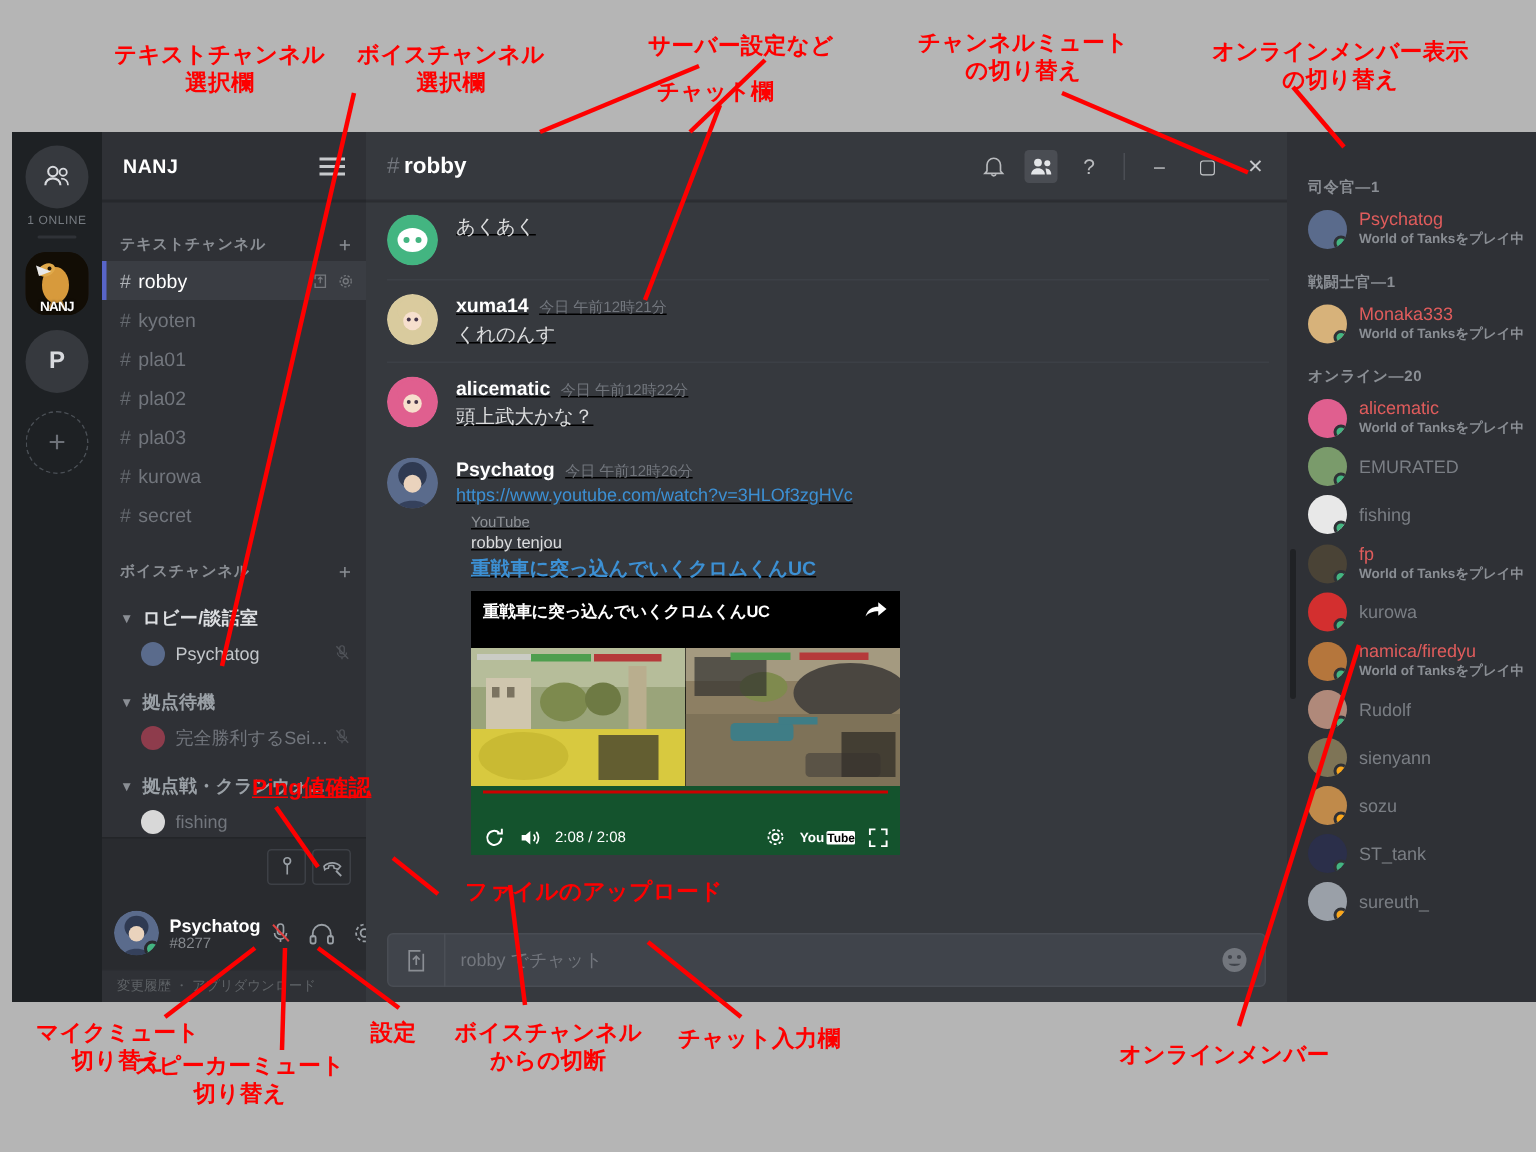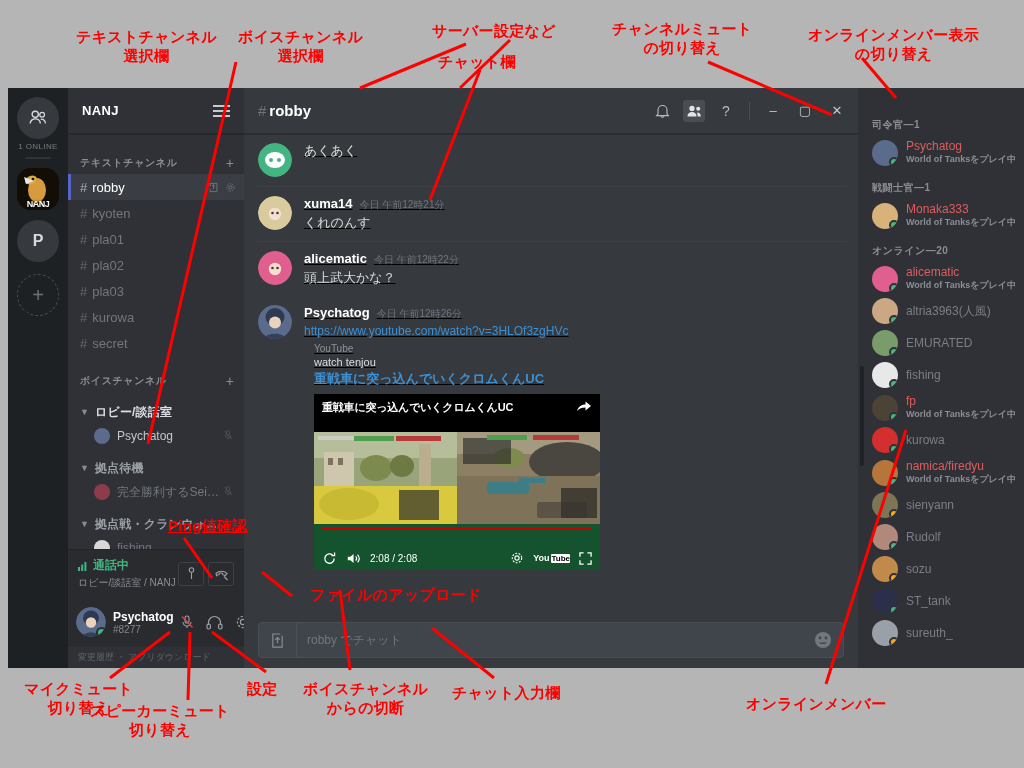--- a/index.html
+++ b/index.html
@@ -377,31 +377,20 @@
           </div>
           <div class="vc-user">
             <span class="vc-av" style="background: rgb(216, 216, 216);"></span>
             <span class="vc-name">fishing</span>
           </div>
         </div>
     </div>
 
     <div class="voice-status">
       <div class="vs-top">
-        <div>
-          <div class="vs-title">
-            <svg width="11" height="10" viewBox="0 0 11 10">
-              <rect x="0" y="6" width="2" height="4" fill="#43b581"></rect>
-              <rect x="3.2" y="3.5" width="2" height="6.5" fill="#43b581"></rect>
-              <rect x="6.4" y="1" width="2" height="9" fill="#43b581"></rect>
-            </svg>
-            <span>通話中</span>
-          </div>
-          <div class="vs-sub">ロビー/談話室 / NANJ</div>
-        </div>
         <div class="vs-btns">
           <div class="vs-btn">
             <svg width="13" height="14" viewBox="0 0 13 14">
               <circle cx="6.5" cy="3" r="2.2" fill="none" stroke="#9aa0a6" stroke-width="1.1"></circle>
               <path d="M6.5 5.4 V12" stroke="#9aa0a6" stroke-width="1.1"></path>
             </svg>
           </div>
           <div class="vs-btn">
             <svg width="15" height="14" viewBox="0 0 15 14">
               <path d="M2 6.5c3-3 8-3 11 0l-1.8 2.2c-.7-.6-1.6-.9-2.4-.9l-.4-1.6c-1-.3-2.1-.3-3.1 0l-.4 1.6c-.9 0-1.8.3-2.4.9z" fill="none" stroke="#9aa0a6" stroke-width="1.1"></path>
@@ -544,21 +533,21 @@
         </div>
         <div class="msg-body">
           <div class="msg-head">
             <span class="msg-author">Psychatog</span>
             <span class="msg-time">今日 午前12時26分</span>
           </div>
           <a class="msg-link" href="#">https://www.youtube.com/watch?v=3HLOf3zgHVc</a>
 
           <div class="embed">
             <div class="embed-provider">YouTube</div>
-            <div class="embed-author">watch tenjou</div>
+            <div class="embed-author">robby tenjou</div>
             <div class="embed-title">重戦車に突っ込んでいくクロムくんUC</div>
 
             <div class="player">
               <div class="player-top">
                 <div class="player-vtitle">重戦車に突っ込んでいくクロムくんUC</div>
                 <svg width="16" height="13" viewBox="0 0 16 13">
                   <path d="M1 11c1.5-5 5-6.5 8.5-6.5V1.5L15 6 9.5 10.5V7.5C6 7.5 3 8.5 1 11z" fill="#fff"></path>
                 </svg>
               </div>
 
@@ -678,28 +667,20 @@
         <div class="mem-row">
           <div class="mem-av" style="background: rgb(224, 95, 143);">
             <span class="mem-dot" style="background: rgb(67, 181, 129);"></span>
           </div>
           <div class="mem-meta">
             <div class="mem-name cmd">alicematic</div>
             <div class="mem-game">World of Tanksをプレイ中</div>
           </div>
         </div>
         <div class="mem-row">
-          <div class="mem-av" style="background: rgb(201, 168, 131);">
-            <span class="mem-dot" style="background: rgb(67, 181, 129);"></span>
-          </div>
-          <div class="mem-meta">
-            <div class="mem-name off">altria3963(人風)</div>
-          </div>
-        </div>
-        <div class="mem-row">
           <div class="mem-av" style="background: rgb(122, 155, 107);">
             <span class="mem-dot" style="background: rgb(67, 181, 129);"></span>
           </div>
           <div class="mem-meta">
             <div class="mem-name off">EMURATED</div>
           </div>
         </div>
         <div class="mem-row">
           <div class="mem-av" style="background: rgb(232, 232, 232);">
             <span class="mem-dot" style="background: rgb(67, 181, 129);"></span>
@@ -728,33 +709,33 @@
         <div class="mem-row">
           <div class="mem-av" style="background: rgb(181, 118, 60);">
             <span class="mem-dot" style="background: rgb(67, 181, 129);"></span>
           </div>
           <div class="mem-meta">
             <div class="mem-name cmd">namica/firedyu</div>
             <div class="mem-game">World of Tanksをプレイ中</div>
           </div>
         </div>
         <div class="mem-row">
+          <div class="mem-av" style="background: rgb(176, 137, 122);">
+            <span class="mem-dot" style="background: rgb(67, 181, 129);"></span>
+          </div>
+          <div class="mem-meta">
+            <div class="mem-name off">Rudolf</div>
+          </div>
+        </div>
+        <div class="mem-row">
           <div class="mem-av" style="background: rgb(126, 116, 86);">
             <span class="mem-dot" style="background: rgb(250, 166, 26);"></span>
           </div>
           <div class="mem-meta">
             <div class="mem-name off">sienyann</div>
-          </div>
-        </div>
-        <div class="mem-row">
-          <div class="mem-av" style="background: rgb(176, 137, 122);">
-            <span class="mem-dot" style="background: rgb(67, 181, 129);"></span>
-          </div>
-          <div class="mem-meta">
-            <div class="mem-name off">Rudolf</div>
           </div>
         </div>
         <div class="mem-row">
           <div class="mem-av" style="background: rgb(192, 138, 74);">
             <span class="mem-dot" style="background: rgb(250, 166, 26);"></span>
           </div>
           <div class="mem-meta">
             <div class="mem-name off">sozu</div>
           </div>
         </div>

